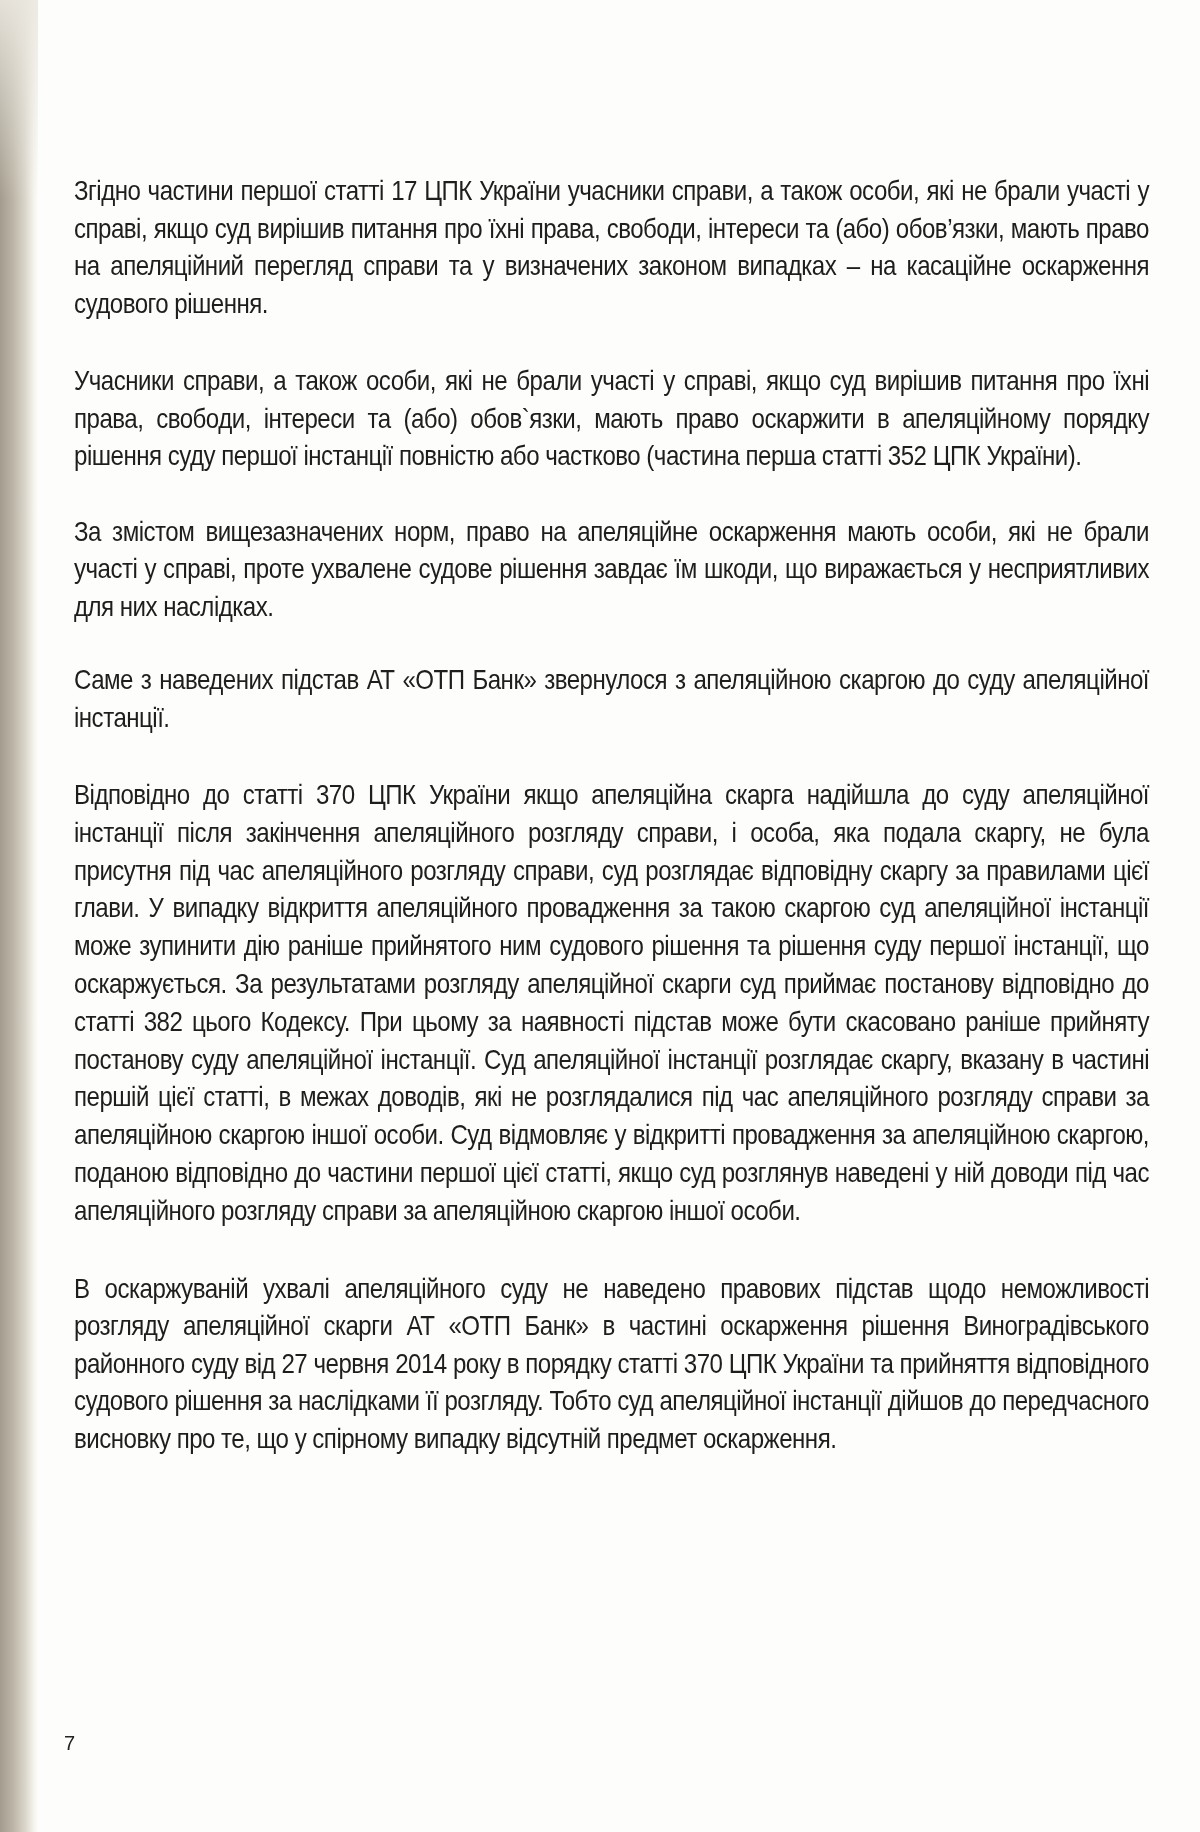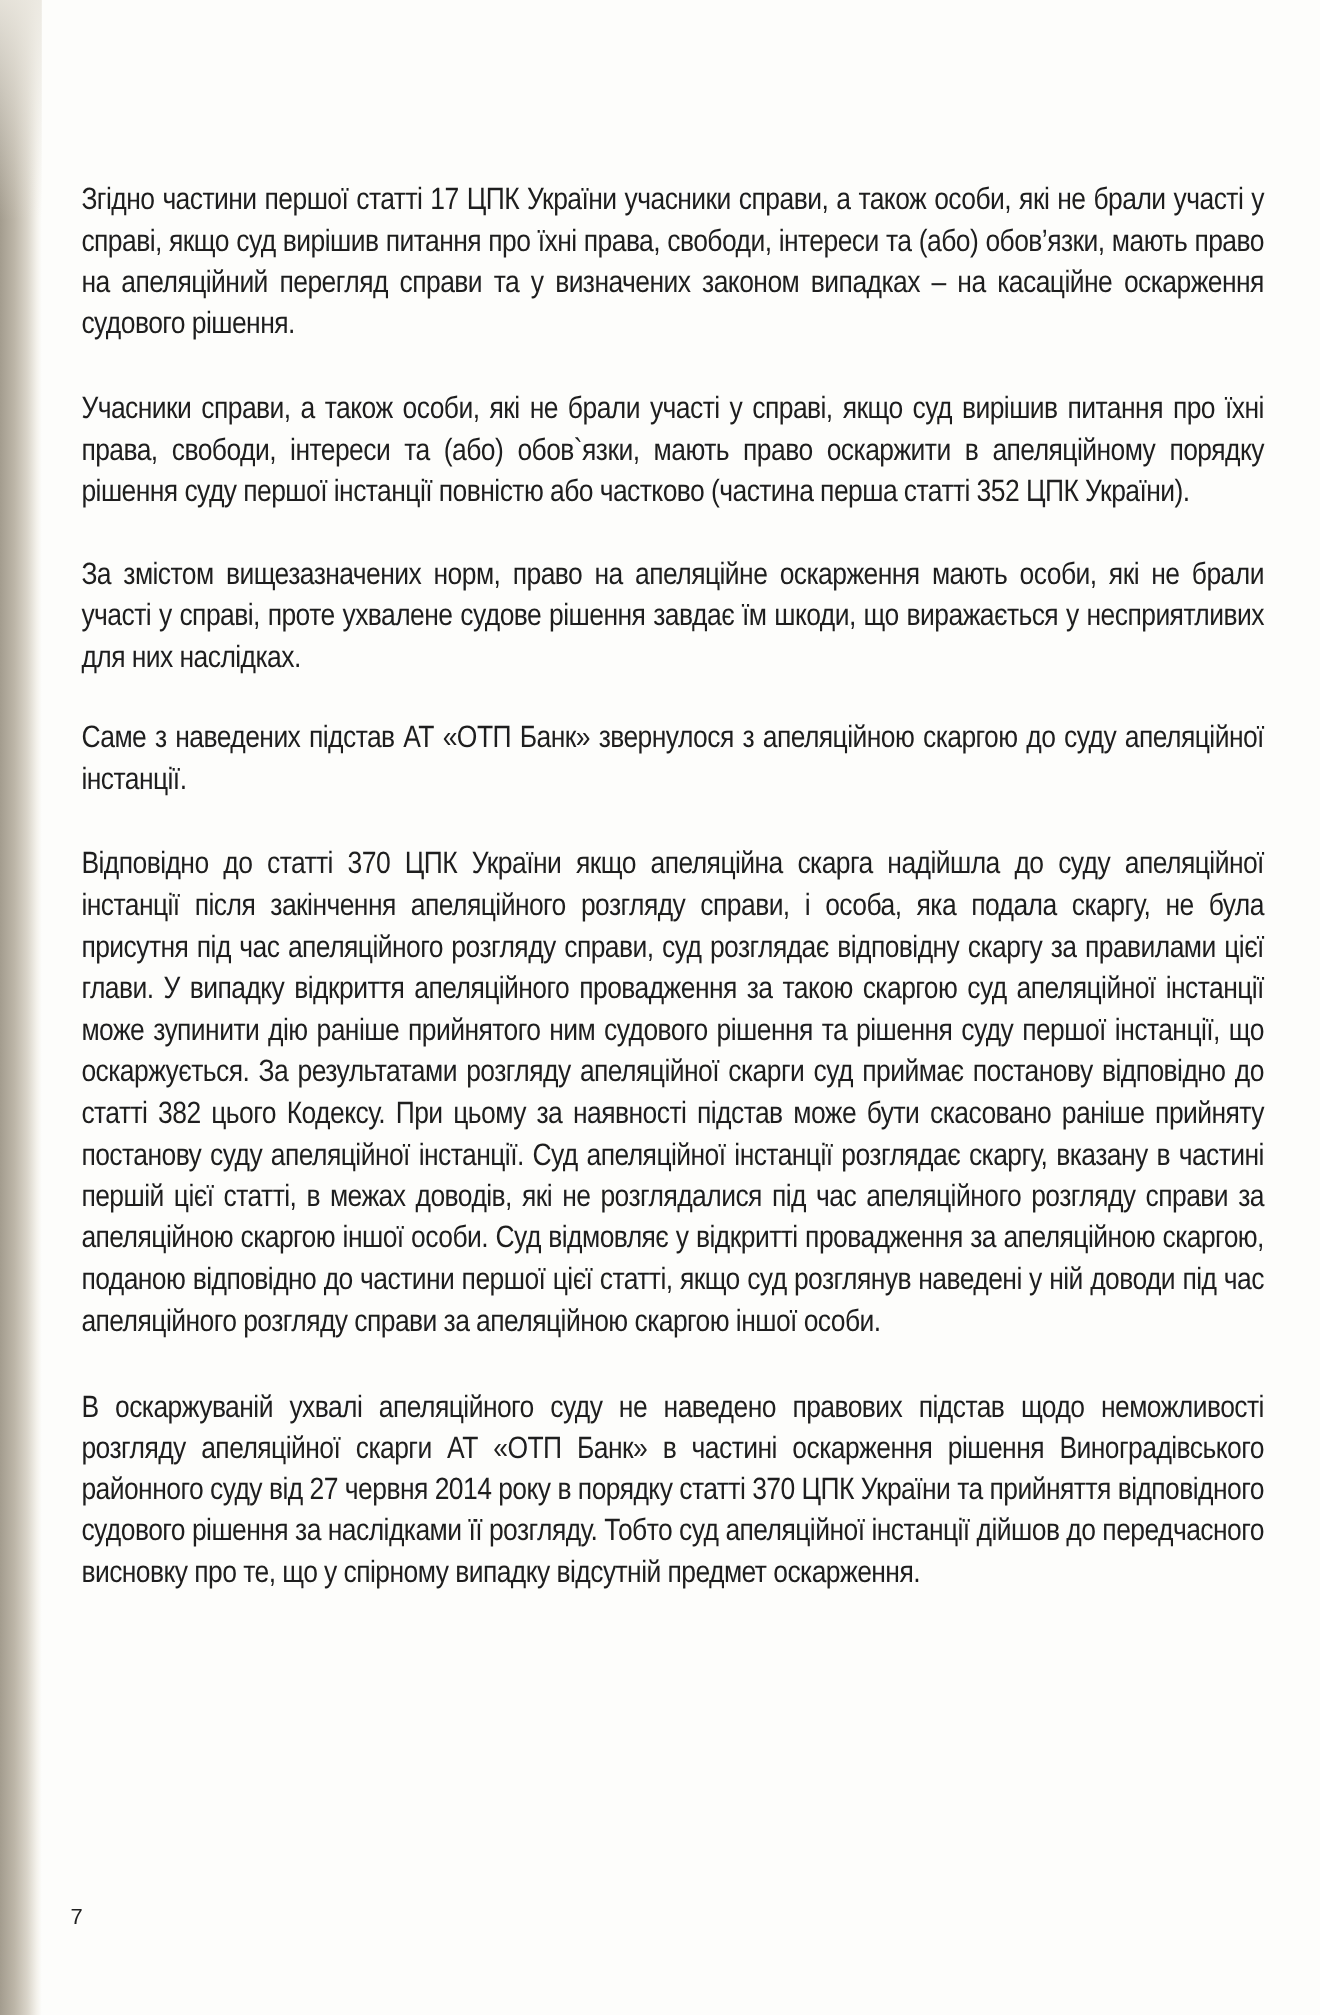--- a/index.html
+++ b/index.html
@@ -27,21 +27,21 @@
       position: absolute;
       left: 0;
       top: 0;
       width: 38px;
       height: 200px;
       background: linear-gradient(to bottom, rgba(235,232,224,0.9) 0%, rgba(235,232,224,0) 100%);
     }
     .content {
       position: absolute;
       left: 74px;
-      top: 162px;
+      top: 172px;
       width: 1076px;
     }
     .para {
       margin: 0 0 42px 0;
       font-size: 28px;
       line-height: 37.5px;
       text-align: justify;
       letter-spacing: -0.6px;
       transform: scaleX(0.86);
       transform-origin: left top;

